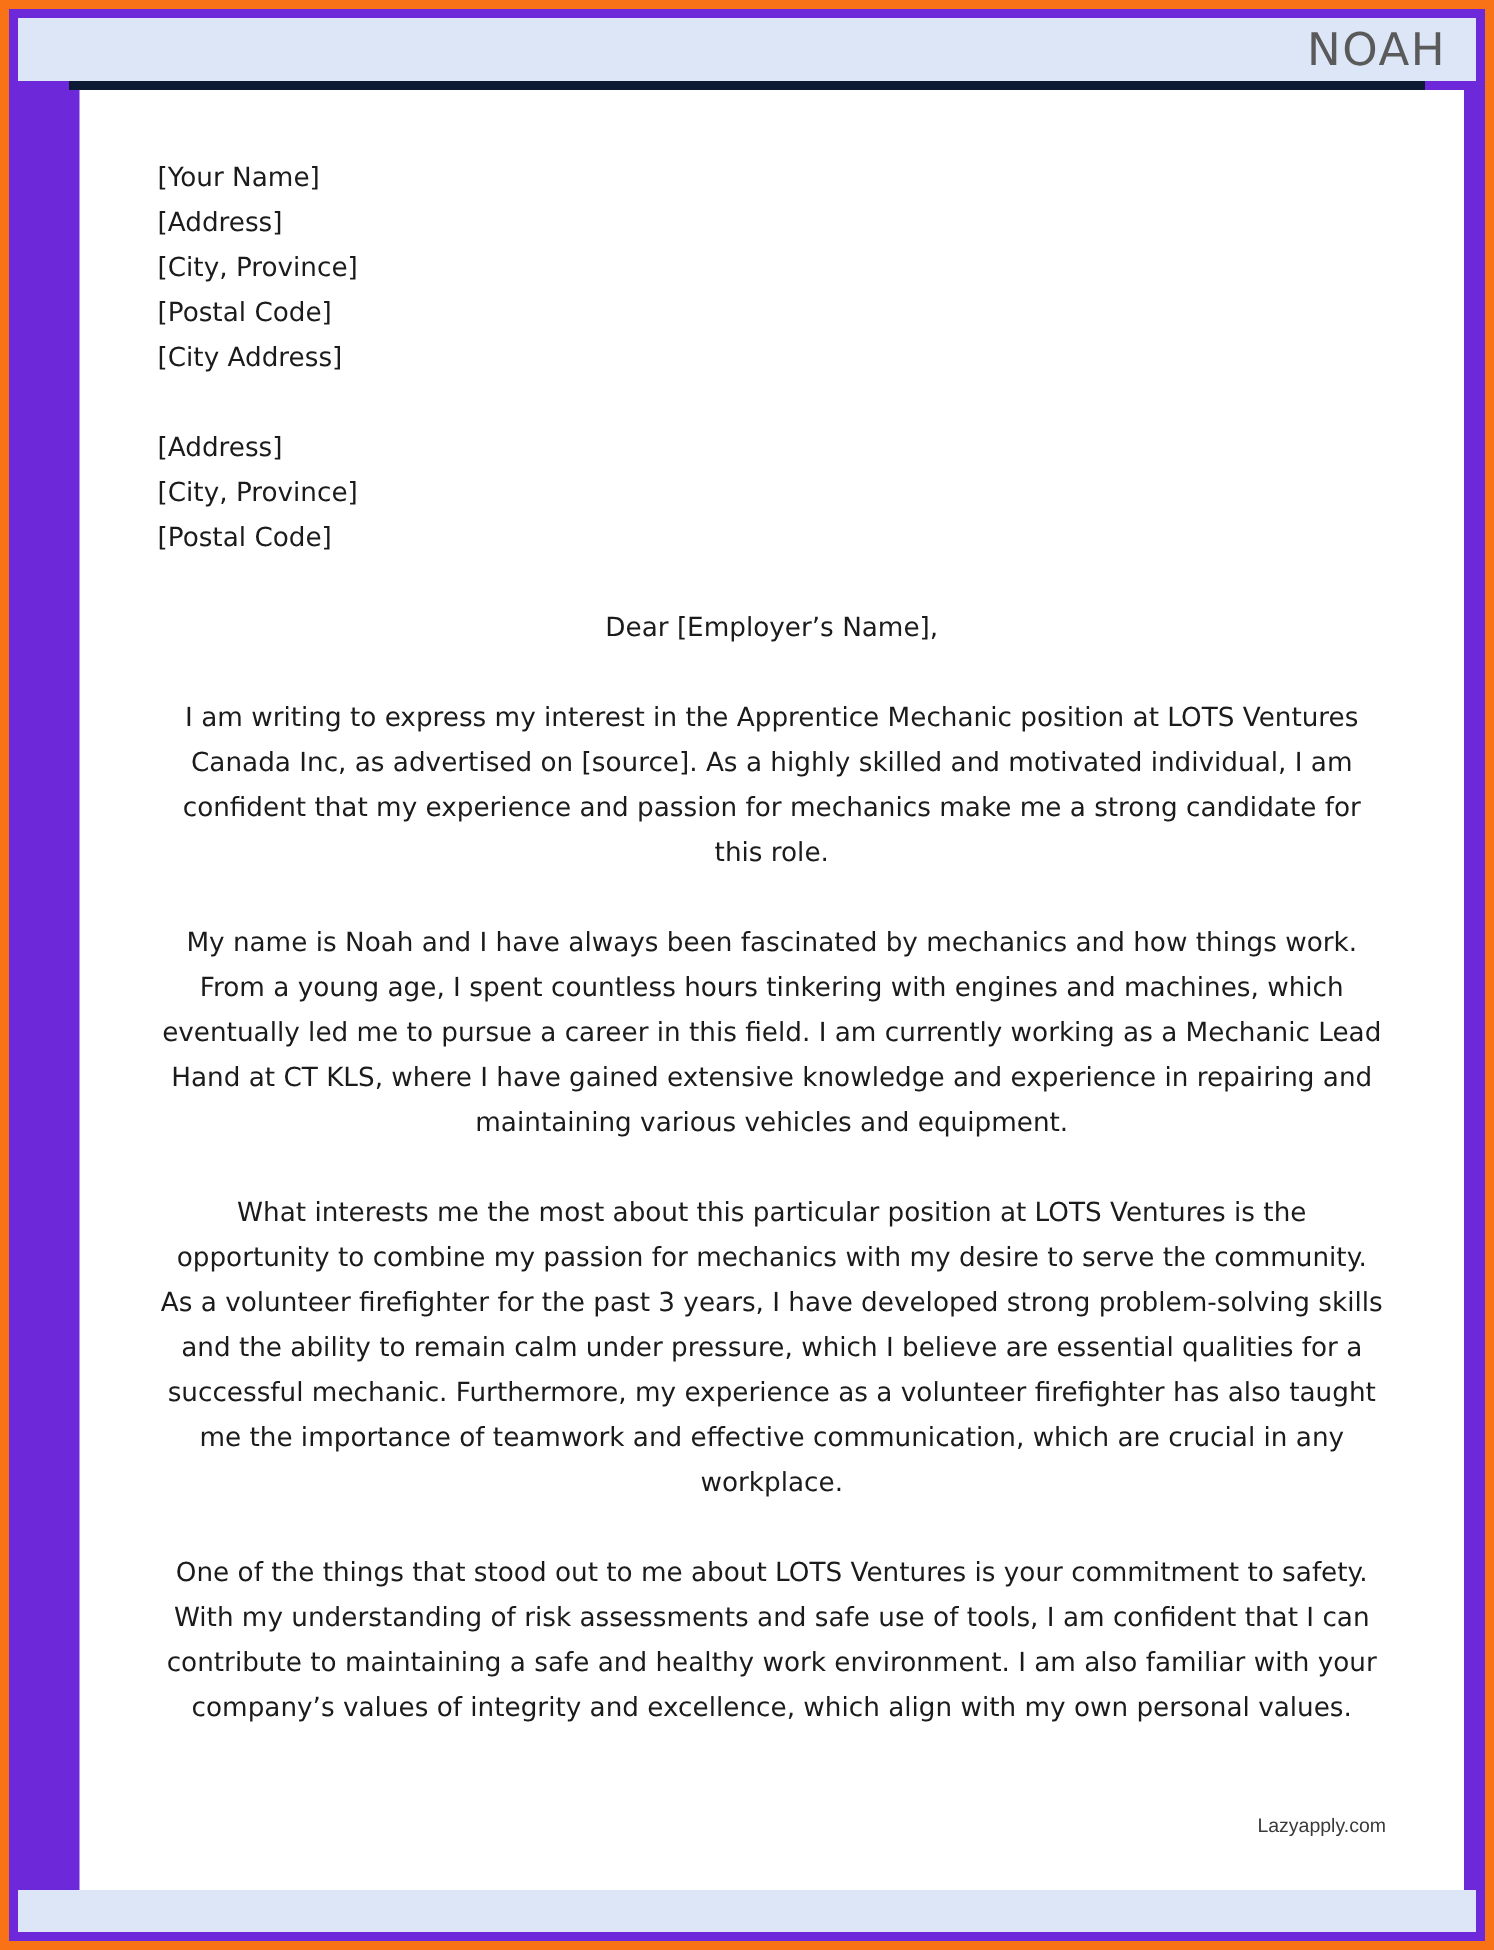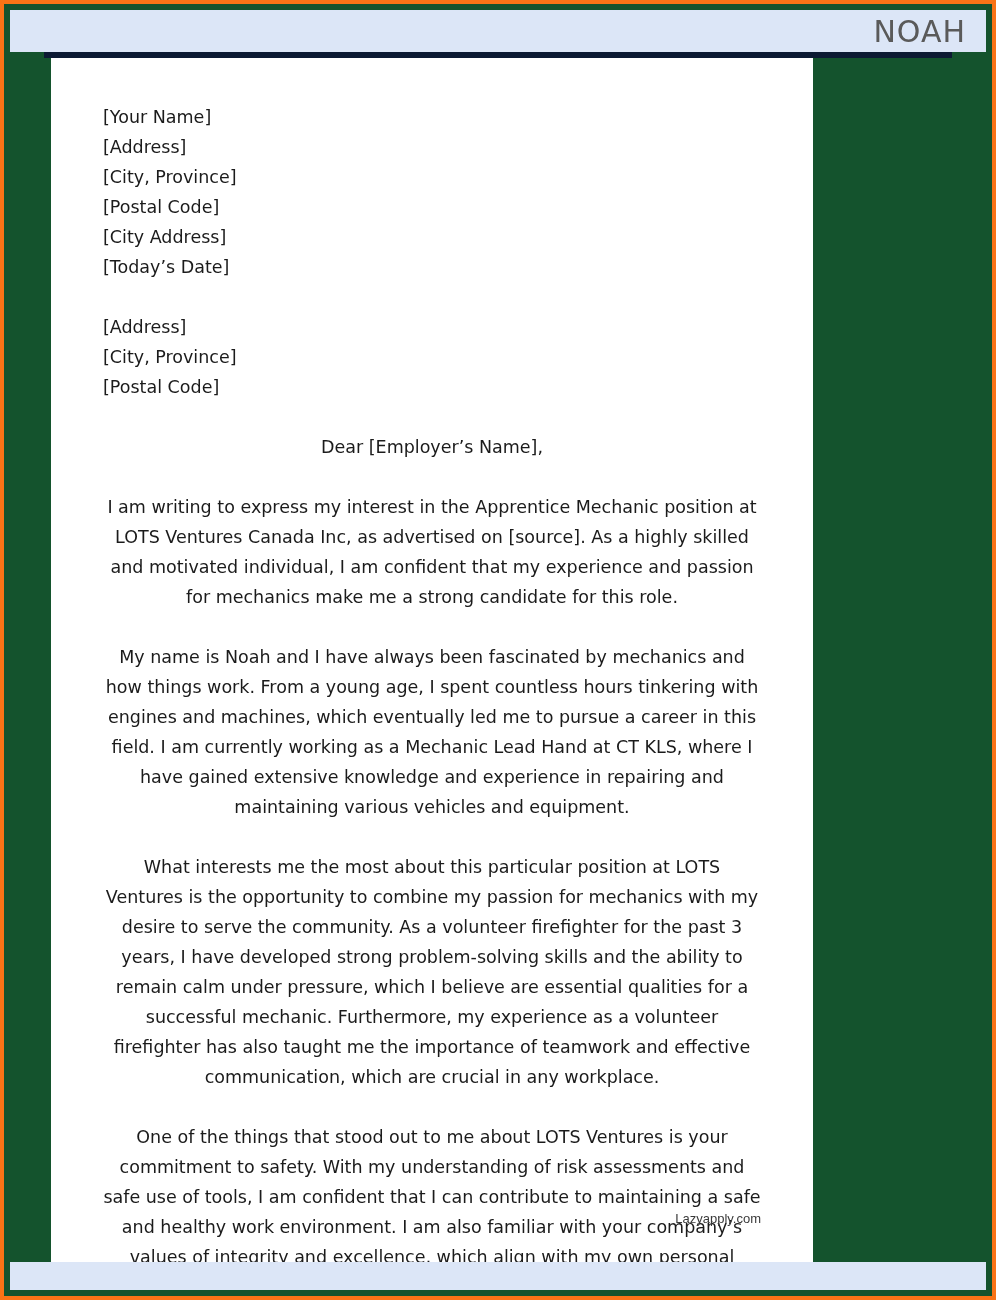--- a/index.html
+++ b/index.html
@@ -10,23 +10,23 @@
     width: 996px;
     height: 1300px;
     background: #000000;
     font-family: "Liberation Sans", sans-serif;
     overflow: hidden;
   }
   .page {
     position: relative;
     width: 996px;
     height: 1300px;
-    background: #14532d;
+    background: #6d28d9;
     box-sizing: border-box;
-    border: 4px solid #f97316;
+    border: 6px solid #f97316;
     overflow: hidden;
   }
   .header-band {
     position: absolute;
     top: 6px;
     left: 6px;
     right: 6px;
     height: 42px;
     background: #dce6f7;
     display: flex;
@@ -47,21 +47,21 @@
     top: 48px;
     left: 40px;
     right: 40px;
     height: 6px;
     background: #0c1a33;
   }
   .letter-sheet {
     position: absolute;
     top: 54px;
     left: 47px;
-    width: 762px;
+    width: 923px;
     bottom: 34px;
     background: #ffffff;
     box-sizing: border-box;
     overflow: hidden;
   }
   .letter-body {
     padding: 44px 52px 0 52px;
     font-family: "DejaVu Sans", sans-serif;
     font-size: 17.5px;
     line-height: 30px;
@@ -113,21 +113,20 @@
 
   <div class="letter-sheet">
     <div class="letter-body">
 
       <div>
         <div class="addr-line">[Your Name]</div>
         <div class="addr-line">[Address]</div>
         <div class="addr-line">[City, Province]</div>
         <div class="addr-line">[Postal Code]</div>
         <div class="addr-line">[City Address]</div>
-        <div class="addr-line">[Today’s Date]</div>
       </div>
 
       <div class="block-gap"></div>
 
       <div>
         <div class="addr-line">[Address]</div>
         <div class="addr-line">[City, Province]</div>
         <div class="addr-line">[Postal Code]</div>
       </div>
 

